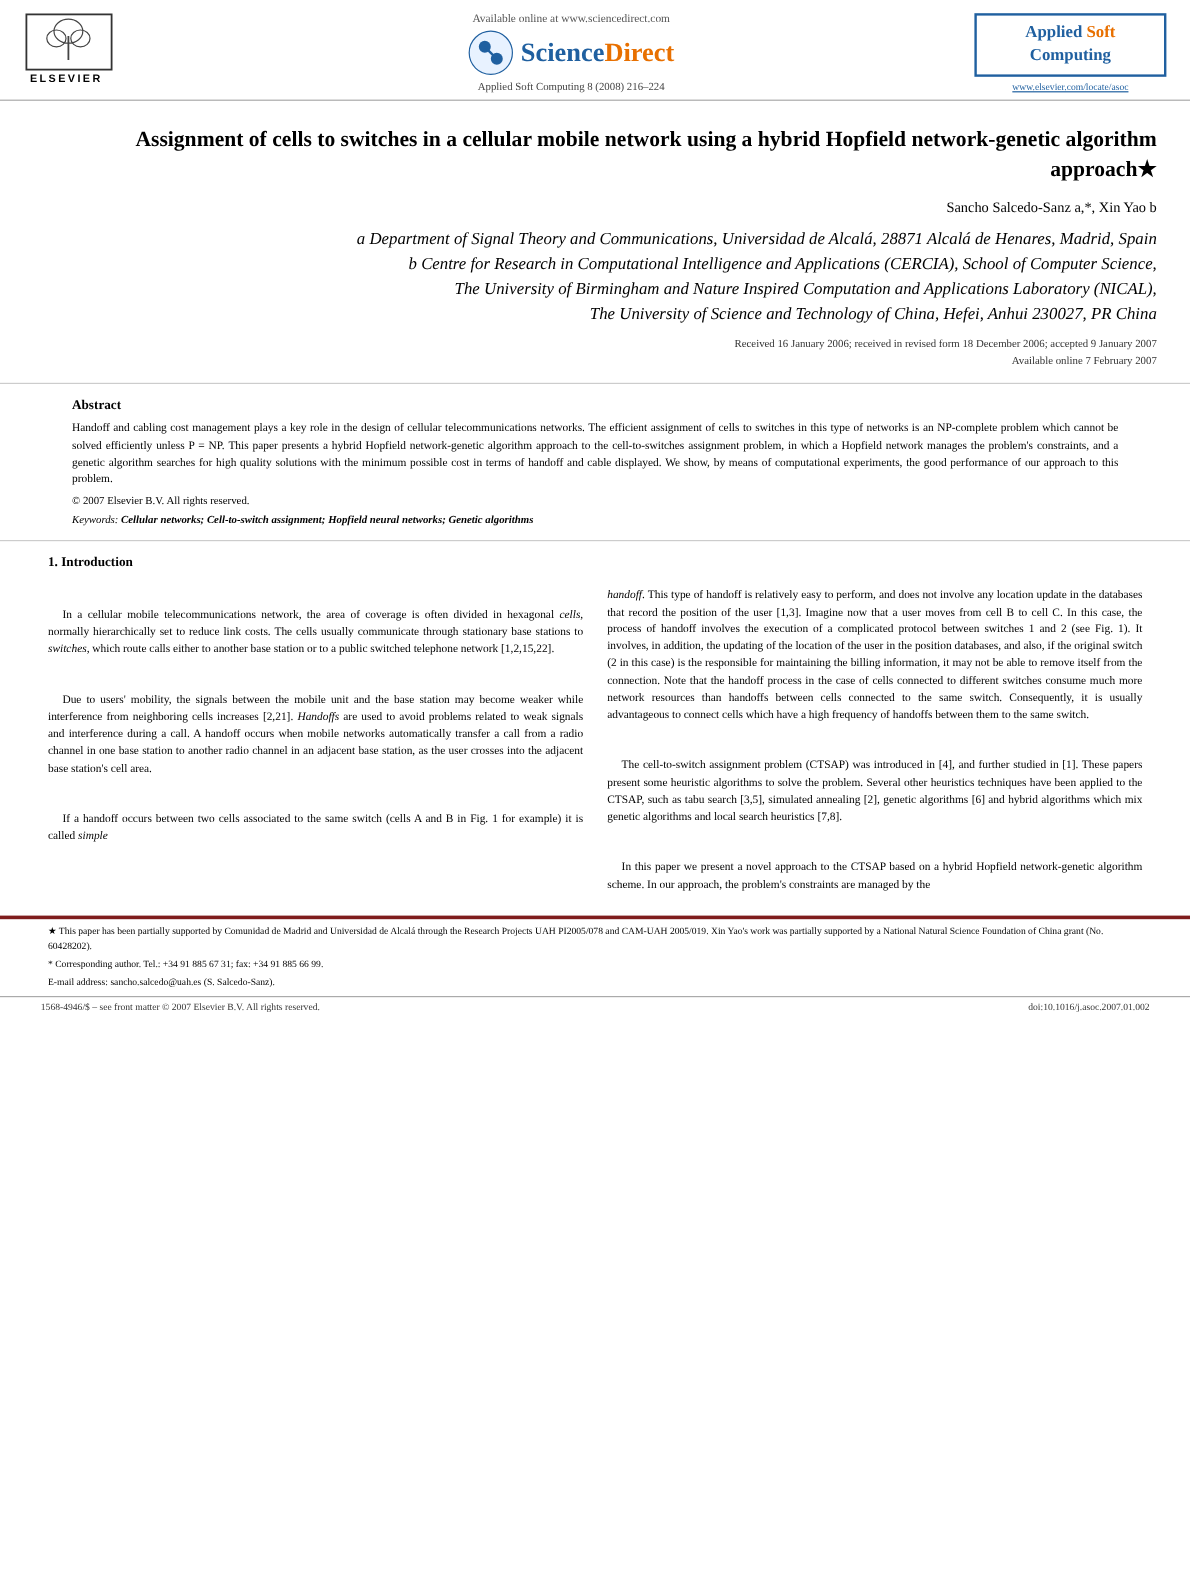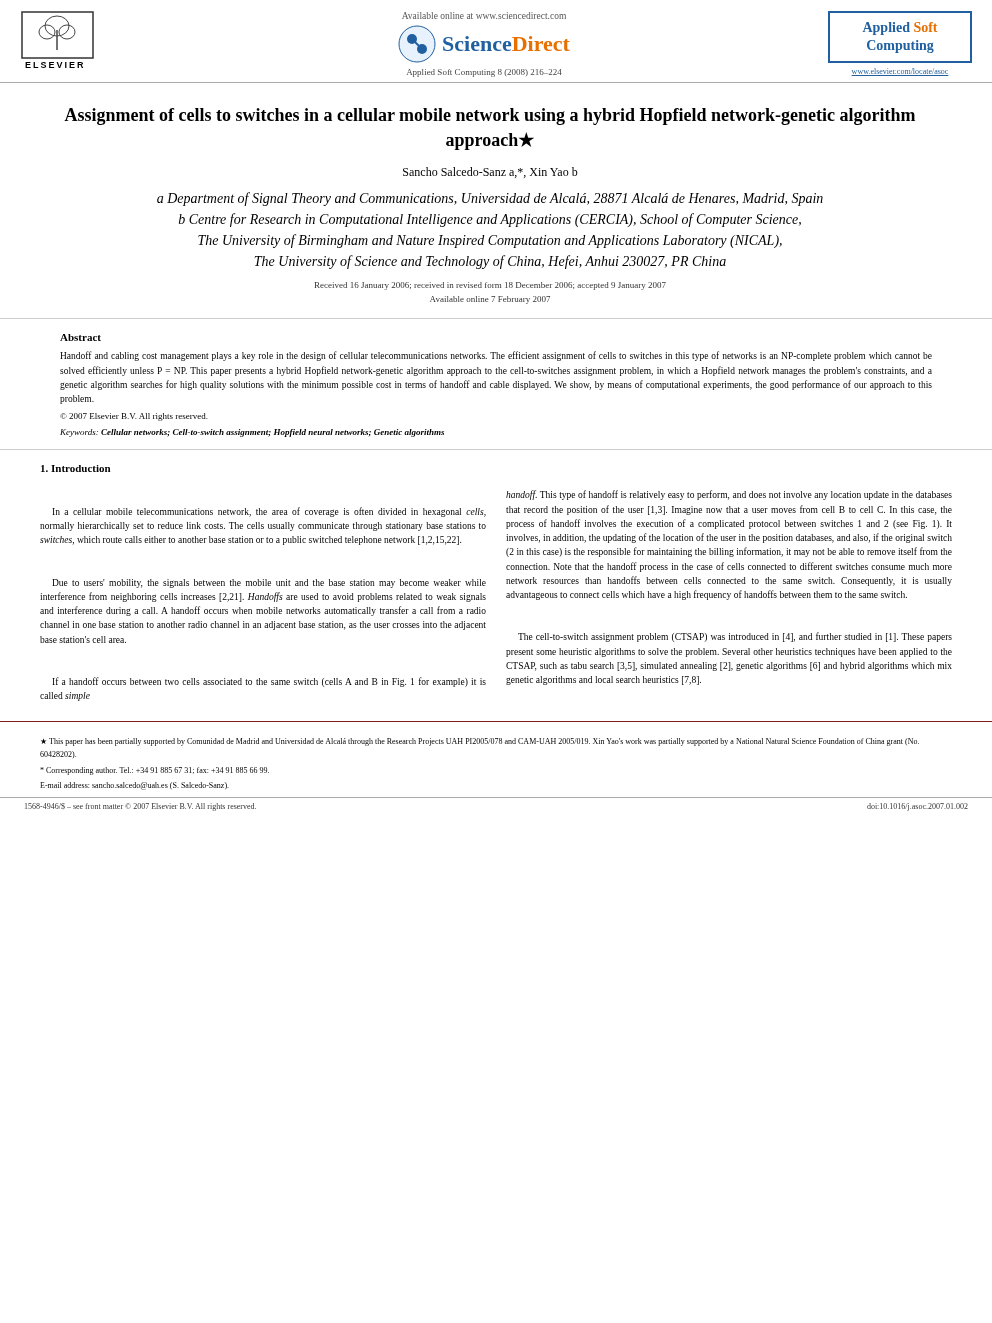--- a/index.html
+++ b/index.html
@@ -38,43 +38,43 @@
       align-items: center;
       justify-content: center;
       gap: 6px;
     }
     .journal-info {
       font-size: 9px;
       color: #444;
       margin-top: 4px;
     }
     .header-right {
-      width: 144px;
+      width: 160px;
       text-align: center;
     }
     .applied-soft-box {
       border: 2px solid #2060a0;
       padding: 6px 10px;
       font-size: 14px;
       font-weight: bold;
       color: #2060a0;
       line-height: 1.3;
     }
     .applied-soft-box .soft { color: #e87000; }
     .elsevier-url {
       font-size: 8px;
       color: #2060a0;
       margin-top: 4px;
       text-decoration: underline;
     }
 
     
     .article-header {
-      padding: 20px 72px 10px 60px;
-      text-align: center;
+      padding: 20px 28px 10px 60px;
+      text-align: right;
       border-bottom: 1px solid #ccc;
     }
     .article-title {
       font-size: 18px;
       font-weight: bold;
       margin-bottom: 12px;
       line-height: 1.4;
     }
     .authors {
       font-size: 12px;
@@ -138,28 +138,28 @@
     .body-para {
       margin-bottom: 8px;
       text-indent: 12px;
       margin-top: 28px;
     }
     .body-para:first-child { text-indent: 0; }
     em { font-style: italic; }
 
     
     .footnotes {
-      padding: 14px 40px 4px 40px;
-      border-top: 1px solid #7f1d1d;
+      padding: 4px 40px 4px 40px;
+      border-top: 3px solid #7f1d1d;
       font-size: 8px;
       line-height: 1.6;
     }
     .footer-line {
       border-top: 1px solid #aaa;
-      padding: 4px 24px;
+      padding: 4px 34px;
       font-size: 8px;
       color: #333;
       display: flex;
       justify-content: space-between;
     }
 
     
     .elsevier-emblem {
       width: 75px;
       height: 65px;
@@ -248,20 +248,23 @@
     </div>
   </div>
 
   <div class="col-right">
     <div class="body-para">
       <em>handoff</em>. This type of handoff is relatively easy to perform, and does not involve any location update in the databases that record the position of the user [1,3]. Imagine now that a user moves from cell B to cell C. In this case, the process of handoff involves the execution of a complicated protocol between switches 1 and 2 (see Fig. 1). It involves, in addition, the updating of the location of the user in the position databases, and also, if the original switch (2 in this case) is the responsible for maintaining the billing information, it may not be able to remove itself from the connection. Note that the handoff process in the case of cells connected to different switches consume much more network resources than handoffs between cells connected to the same switch. Consequently, it is usually advantageous to connect cells which have a high frequency of handoffs between them to the same switch.
     </div>
     <div class="body-para">
       The cell-to-switch assignment problem (CTSAP) was introduced in [4], and further studied in [1]. These papers present some heuristic algorithms to solve the problem. Several other heuristics techniques have been applied to the CTSAP, such as tabu search [3,5], simulated annealing [2], genetic algorithms [6] and hybrid algorithms which mix genetic algorithms and local search heuristics [7,8].
     </div>
+    <div class="body-para">
+      In this paper we present a novel approach to the CTSAP based on a hybrid Hopfield network-genetic algorithm scheme. In our approach, the problem's constraints are managed by the
+    </div>
   </div>
 </div>
 
 <div class="footnotes">
   <div style="margin-bottom:3px;">★ This paper has been partially supported by Comunidad de Madrid and Universidad de Alcalá through the Research Projects UAH PI2005/078 and CAM-UAH 2005/019. Xin Yao's work was partially supported by a National Natural Science Foundation of China grant (No. 60428202).</div>
   <div style="margin-bottom:2px;">* Corresponding author. Tel.: +34 91 885 67 31; fax: +34 91 885 66 99.</div>
   <div>E-mail address: sancho.salcedo@uah.es (S. Salcedo-Sanz).</div>
 </div>
 
 <div class="footer-line">

